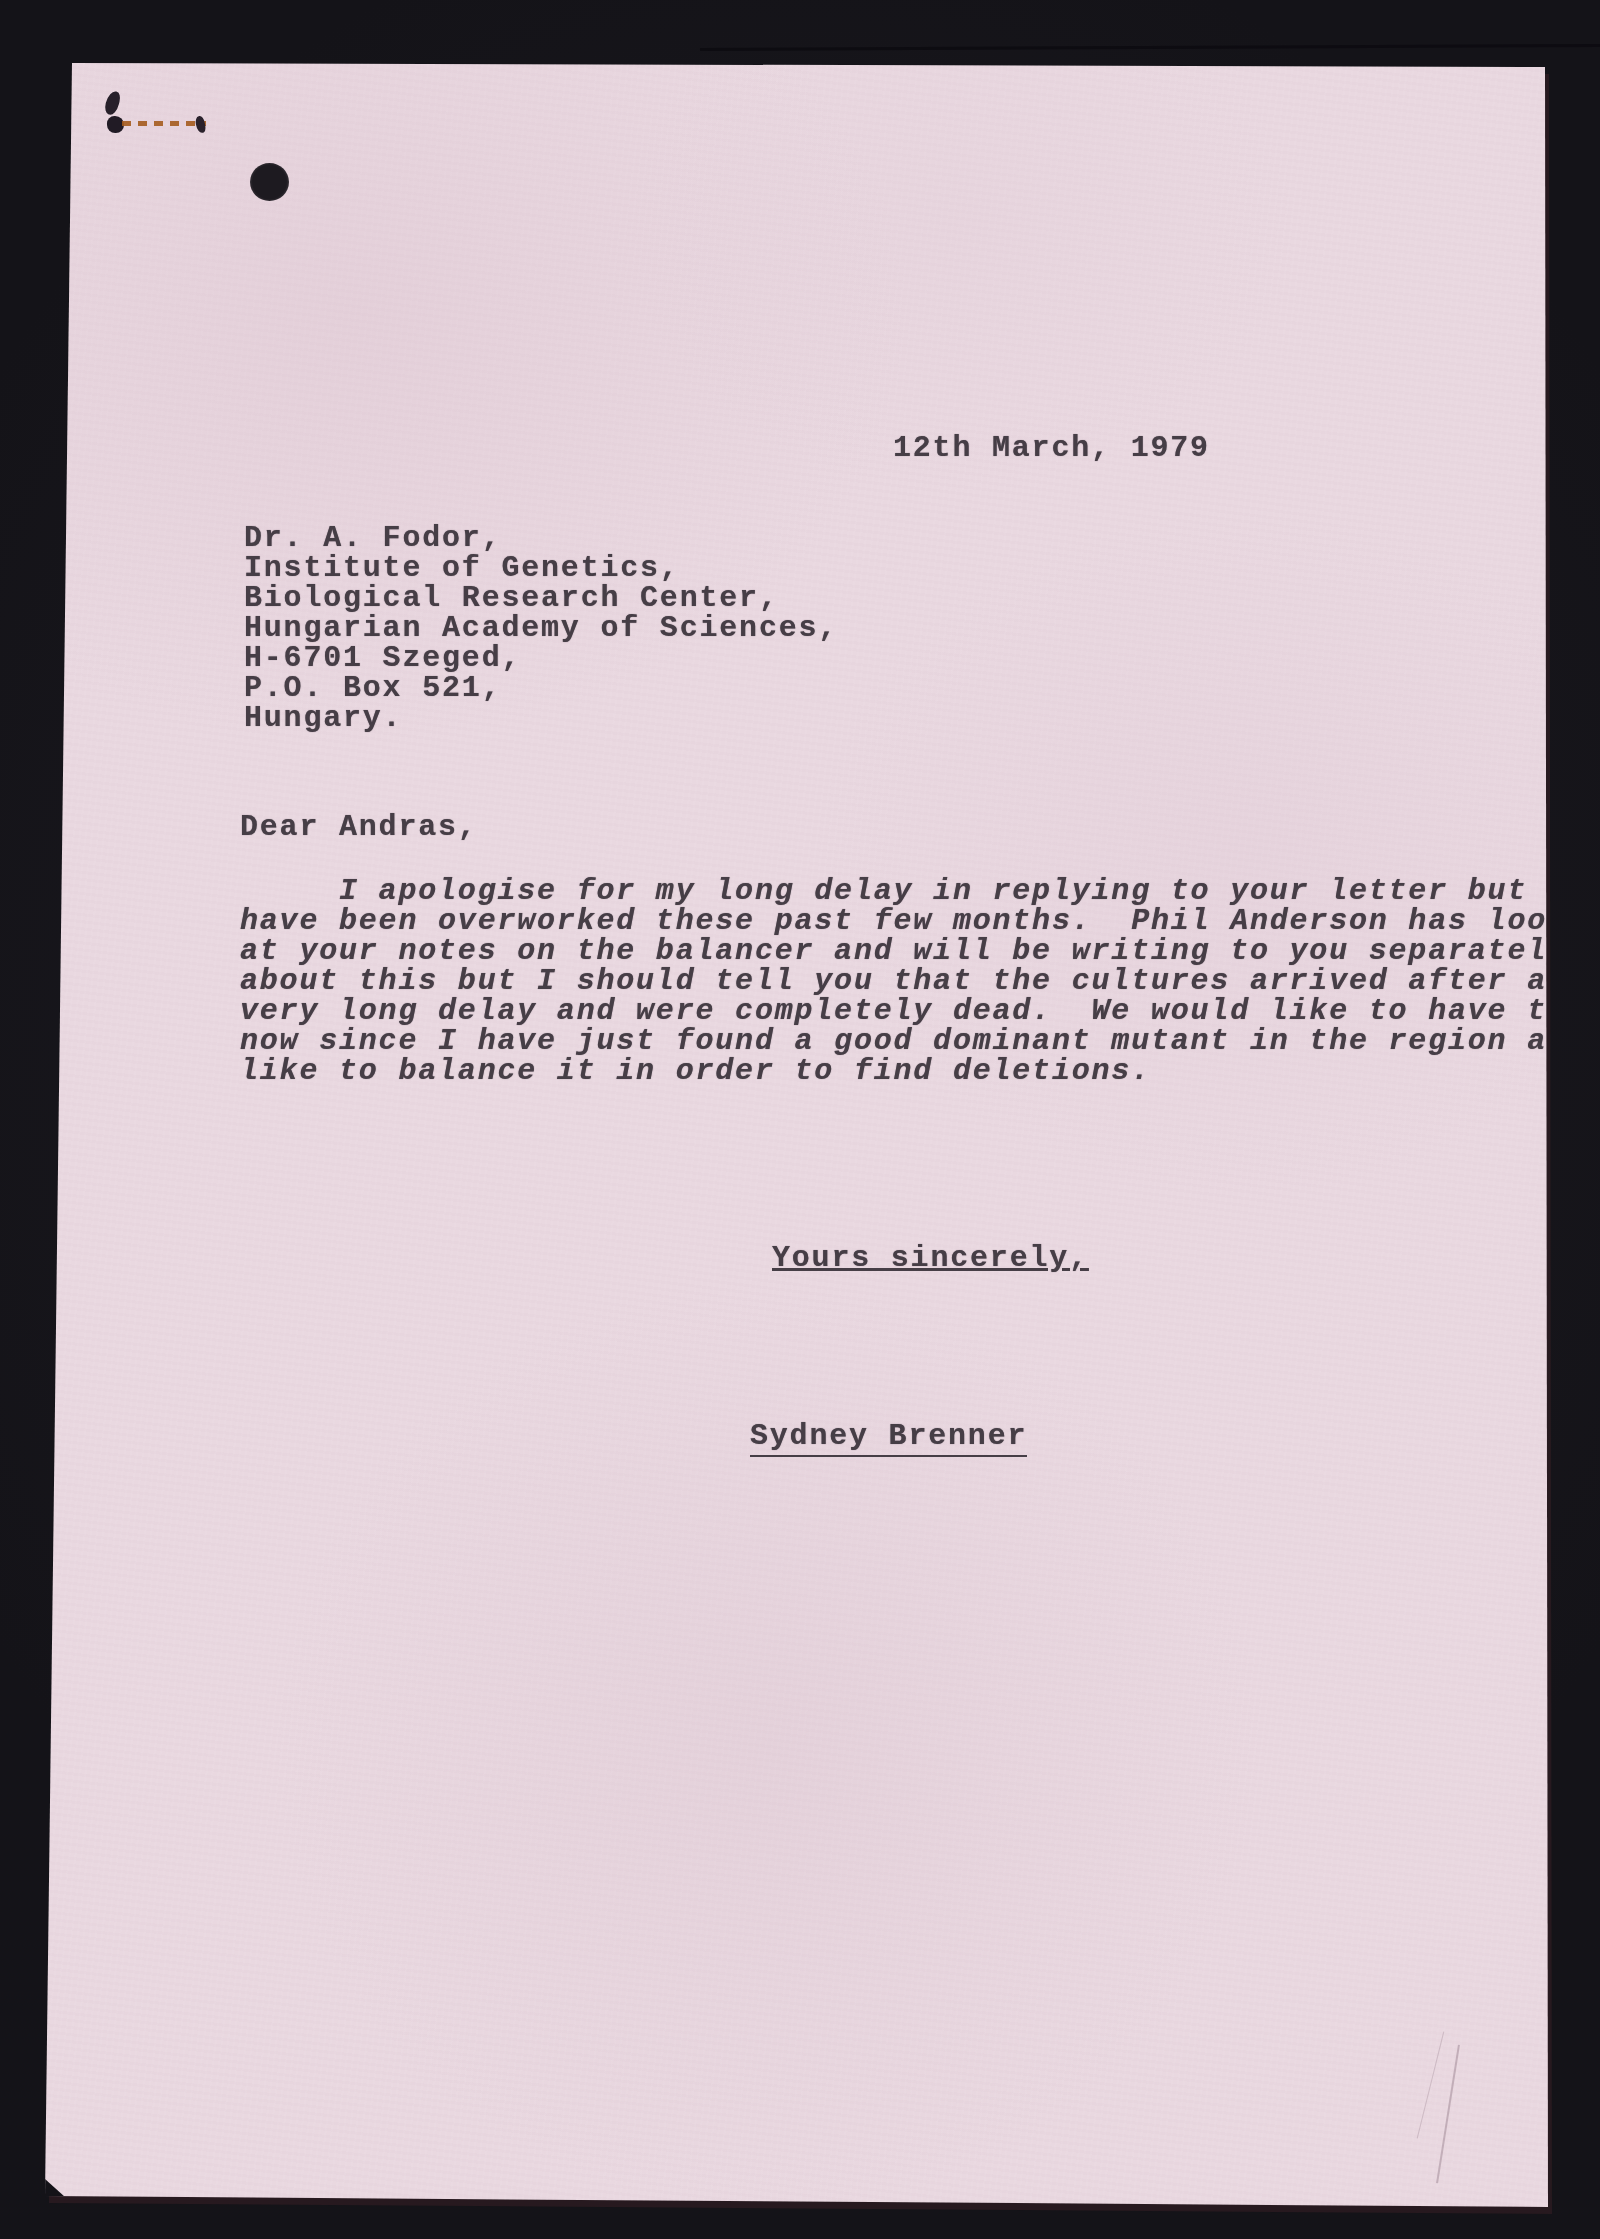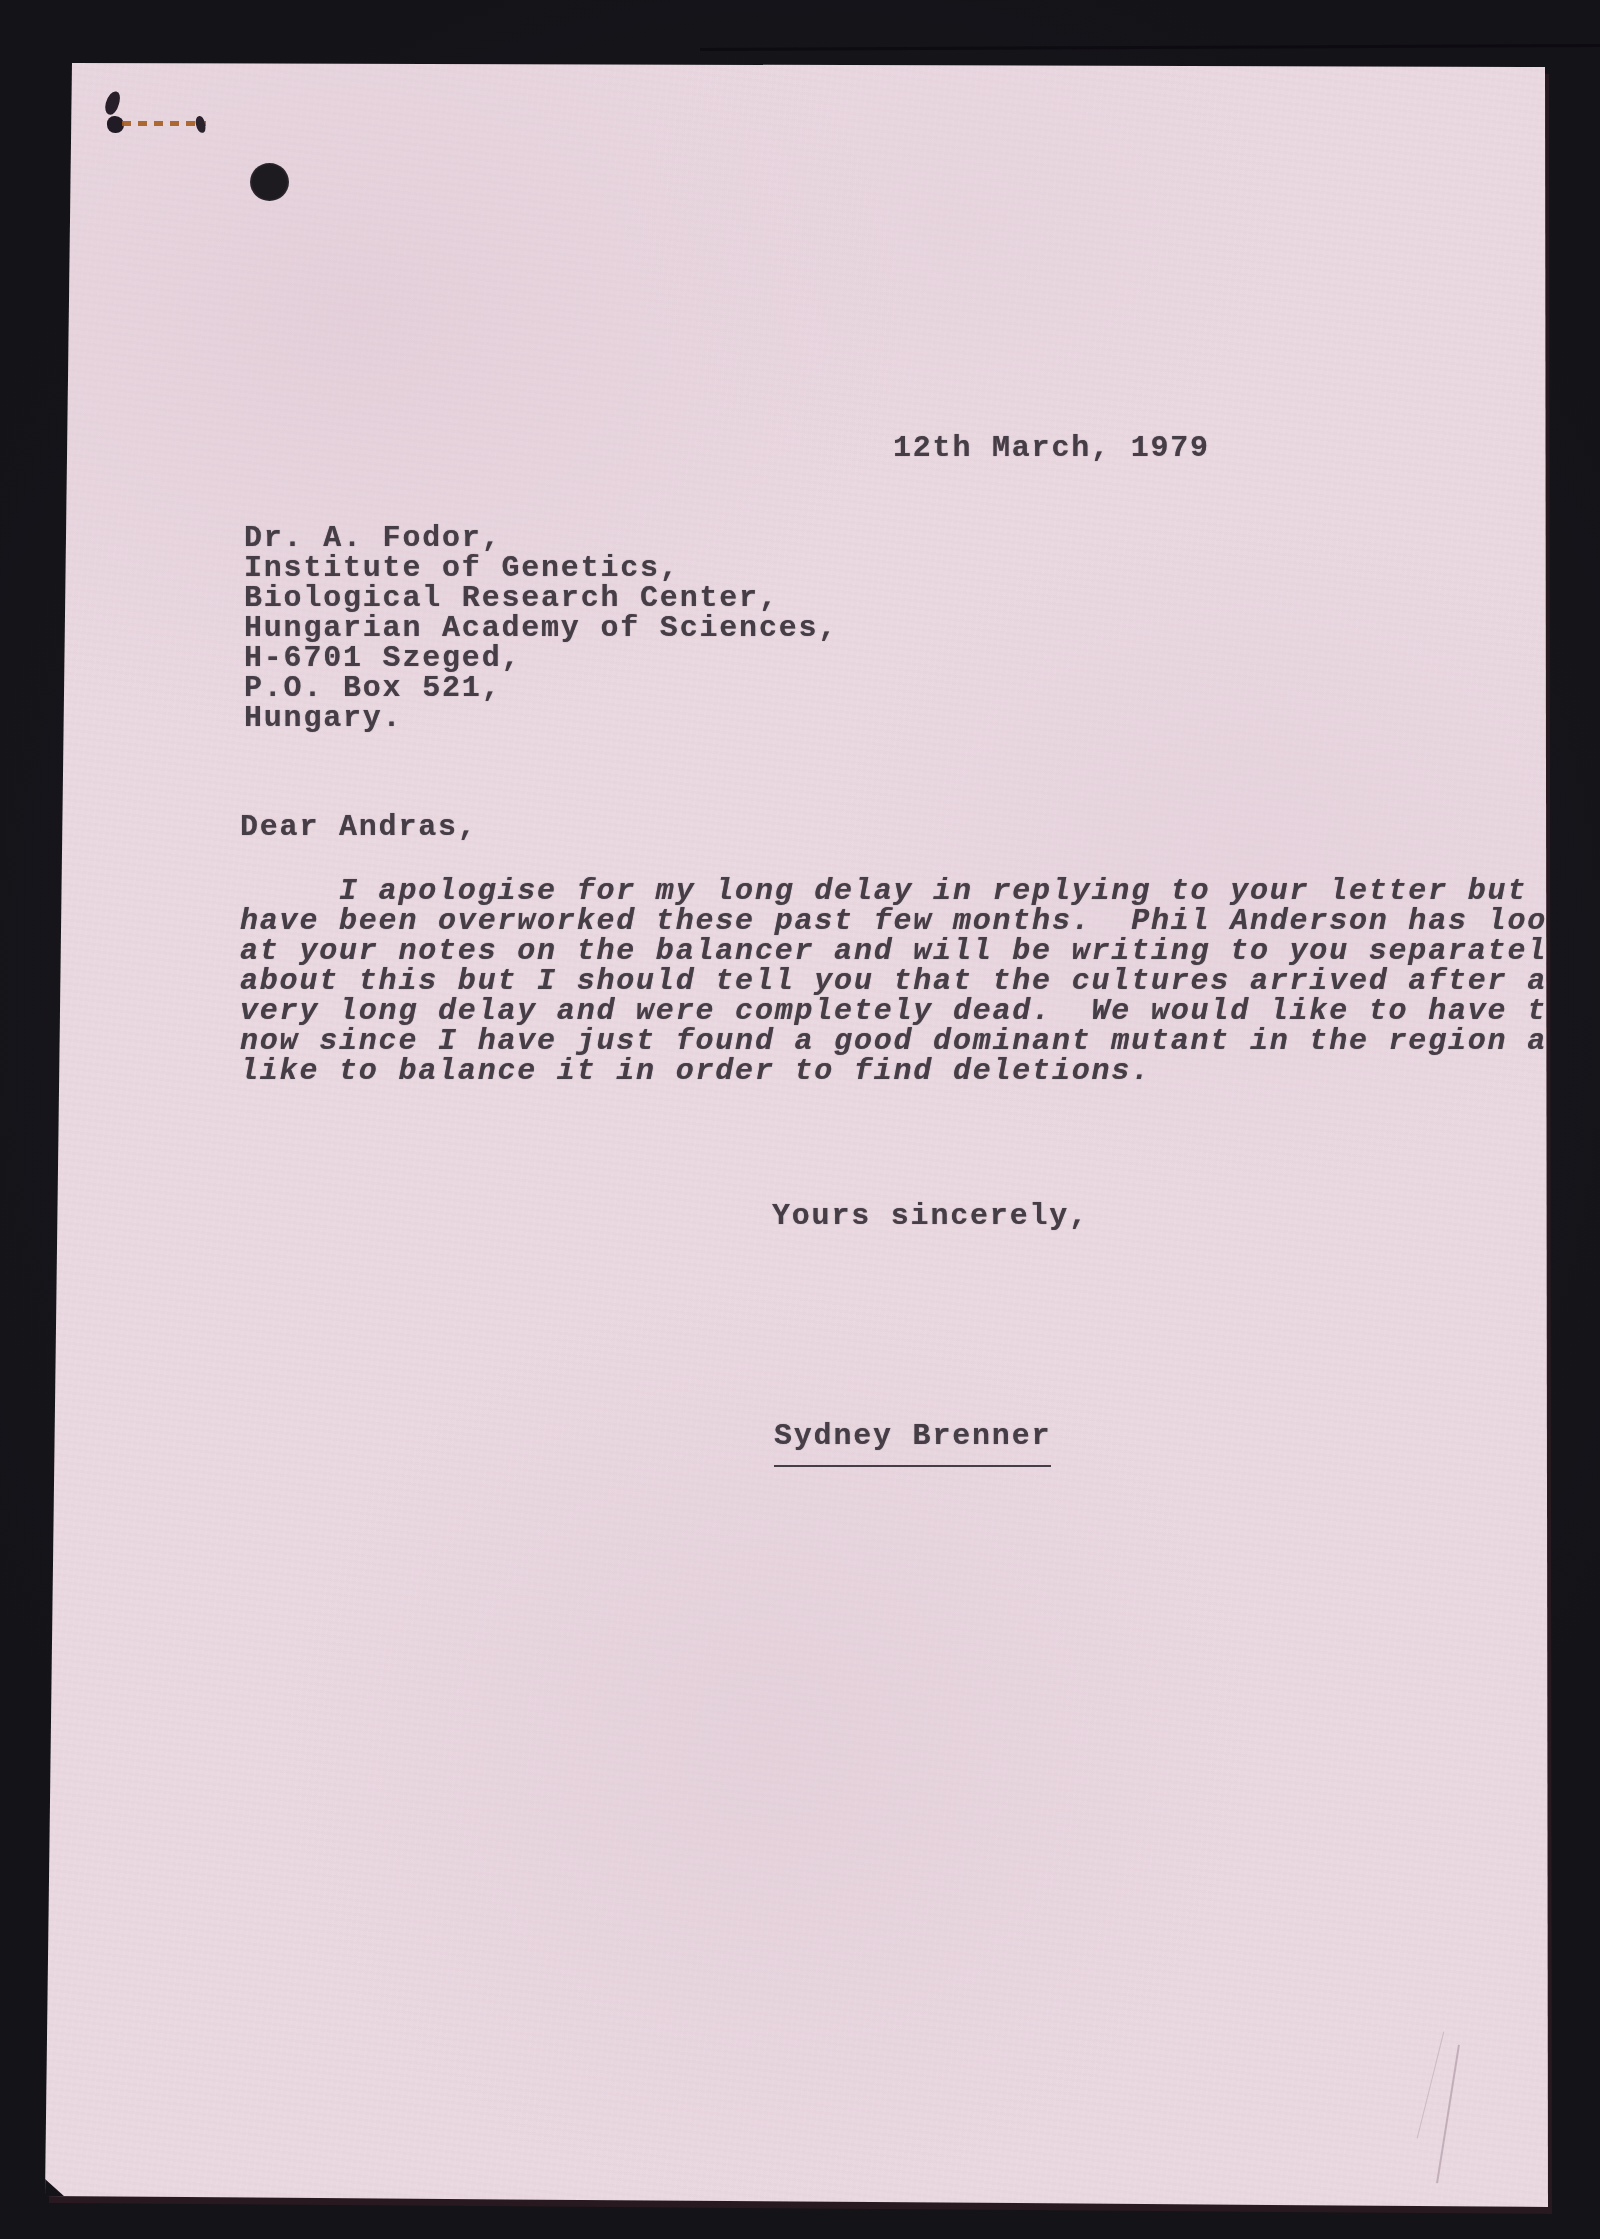--- a/index.html
+++ b/index.html
@@ -34,22 +34,22 @@
     position:absolute;margin:0;white-space:pre;
     font-size:30px;line-height:30px;letter-spacing:1.8px;
     font-weight:700;color:#463e46;
     text-shadow:0 0 1px rgba(70,58,70,.65);
   }
   .date-line{left:893px;top:433px;}
   .address{left:244px;top:523px;}
   .salutation{left:240px;top:812px;}
   .para-1{left:240px;top:876px;font-style:italic;}
   .para-2{left:240px;top:1119px;}
-  .closing{left:772px;top:1201px;}
-  .signature{left:774px;top:1421px;border-bottom:2px solid #463e46;padding-bottom:14px;text-align:center;}
+  .closing{left:772px;top:1243px;text-decoration:underline;}
+  .signature{left:750px;top:1421px;border-bottom:2px solid #463e46;padding-bottom:4px;text-align:center;}
   .punch-hole{
     position:absolute;left:250px;top:163px;width:39px;height:38px;border-radius:50%;
     background:radial-gradient(circle at 50% 50%, #1d1a20 0 62%, rgba(29,26,32,.85) 75%, rgba(29,26,32,0) 100%);
   }
   .staple-blob-1{
     position:absolute;left:106px;top:91px;width:13px;height:24px;
     background:#27202a;border-radius:60% 40% 55% 45%;transform:rotate(14deg);
   }
   .staple-blob-2{
     position:absolute;left:107px;top:116px;width:17px;height:17px;

